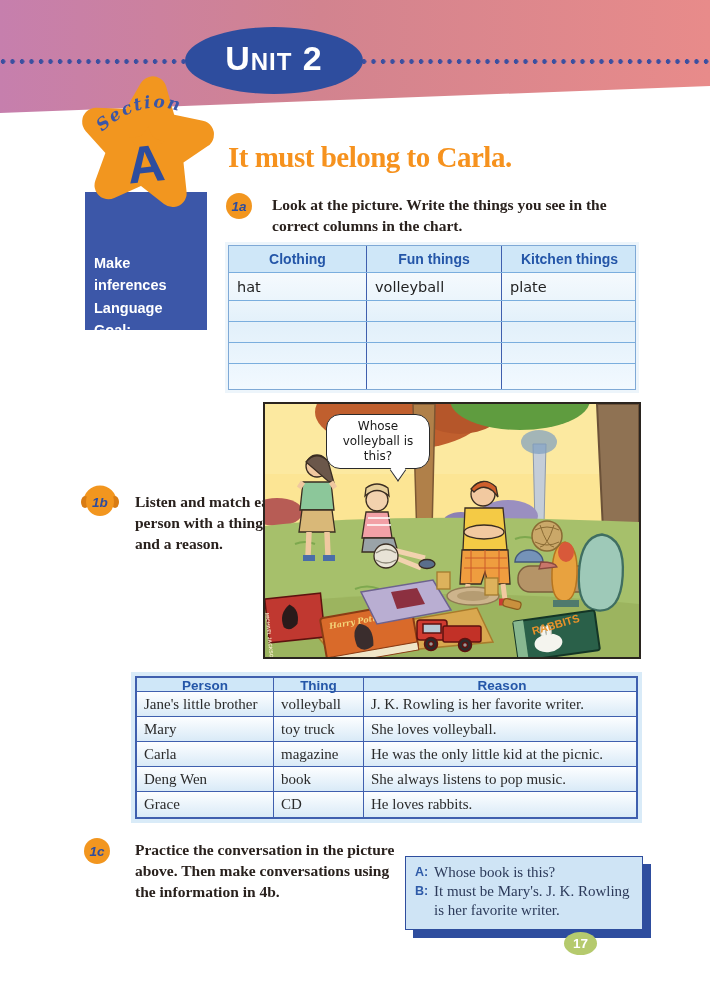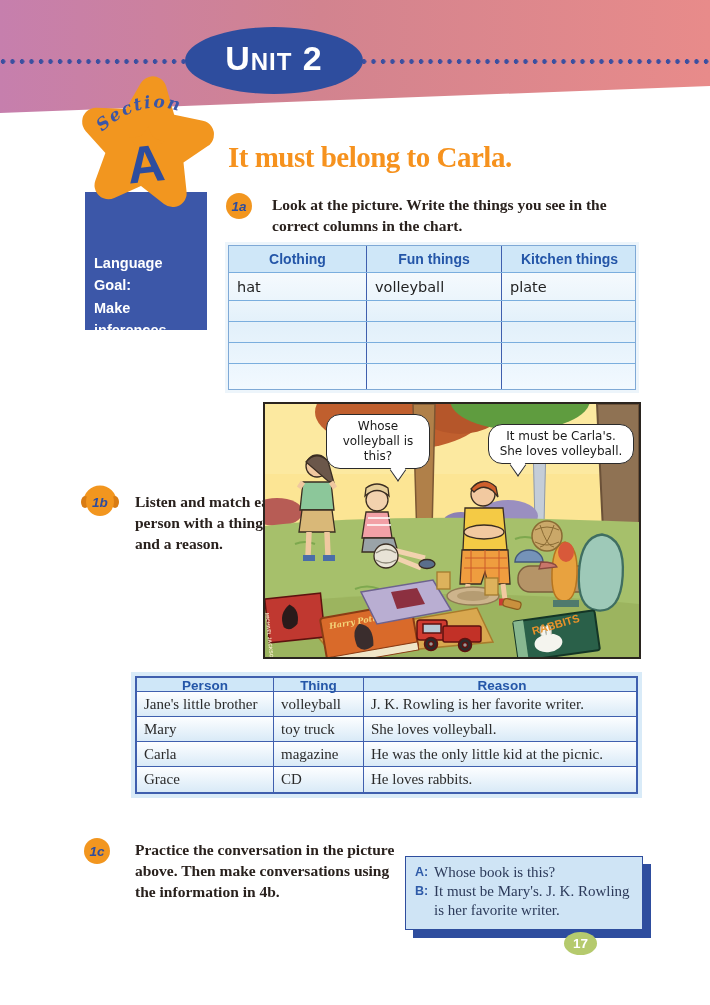--- a/index.html
+++ b/index.html
@@ -167,22 +167,22 @@
         <path id="secArc" d="M26,62 Q72,20 122,50" fill="none"></path>
       </defs>
     <text font-family="DejaVu Serif, serif" font-style="italic" font-weight="bold" font-size="17" fill="#3b56a8" letter-spacing="2">
       <textPath href="#secArc">Section</textPath>
     </text>
     <text x="70" y="112" text-anchor="middle" transform="rotate(-6 70 95)" font-family="Liberation Sans, sans-serif" font-weight="bold" font-size="52" fill="#2e4d9e">A</text>
   </svg>
 </div>
 
 <div class="abs goal-box">
+  <div>Make inferences</div>
   <div>Language Goal:</div>
-  <div>Make inferences</div>
 </div>
 
 <div class="abs title">It must belong to Carla.</div>
 
 <div class="abs badge" id="badge-1a">1a</div>
 <div class="abs inst" id="inst-1a">Look at the picture. Write the things you see in the correct columns in the chart.</div>
 
 <div class="abs table-1a">
   <div class="t1a-row t1a-head">
     <div class="cell">Clothing</div>
@@ -337,21 +337,20 @@
 
     <g transform="rotate(-8 290 228)">
       <rect x="250" y="212" width="82" height="40" rx="2" fill="#2a6049" stroke="#143526" stroke-width="2"></rect>
       <rect x="250" y="212" width="10" height="40" fill="#88b890"></rect>
       <ellipse cx="282" cy="238" rx="14" ry="9" fill="#f4f4ee"></ellipse>
       <path d="M276,230 q-2,-10 3,-10 q3,2 2,10 M286,230 q2,-10 -3,-10 q-3,2 -2,10" fill="#f4f4ee" stroke="#b9b9ad" stroke-width="1"></path>
       <text x="268" y="228" font-size="11" fill="#e8922a" font-family="Liberation Sans, sans-serif" font-weight="bold" transform="rotate(-8 268 228)">RABBITS</text>
     </g>
   </svg>
   <div class="bubble" id="bubble-left">Whose volleyball is this?</div>
-  <div class="bubble" id="bubble-right">It must be Carla's. She loves volleyball.</div>
 </div>
 
 <div class="abs badge-1b-wrap">
   <svg width="44" height="38" viewBox="0 0 44 38">
     <path d="M8,22 a14,14 0 0 1 28,0" fill="none" stroke="#f2961f" stroke-width="5" stroke-linecap="round"></path>
     <ellipse cx="7" cy="22" rx="4" ry="6" fill="#d97c14"></ellipse>
     <ellipse cx="37" cy="22" rx="4" ry="6" fill="#d97c14"></ellipse>
     <circle cx="22" cy="22" r="14" fill="#f2961f"></circle>
     <text x="22" y="27" text-anchor="middle" font-family="Liberation Sans, sans-serif" font-style="italic" font-weight="bold" font-size="13.5" fill="#2e4d9e">1b</text>
   </svg>
@@ -373,20 +372,25 @@
     <div class="cell serif-cell">Mary</div>
     <div class="cell serif-cell">toy truck</div>
     <div class="cell serif-cell">She loves volleyball.</div>
   </div>
   <div class="t1b-row t1b-body">
     <div class="cell serif-cell">Carla</div>
     <div class="cell serif-cell">magazine</div>
     <div class="cell serif-cell">He was the only little kid at the picnic.</div>
   </div>
   <div class="t1b-row t1b-body">
+    <div class="cell serif-cell">Deng Wen</div>
+    <div class="cell serif-cell">book</div>
+    <div class="cell serif-cell">She always listens to pop music.</div>
+  </div>
+  <div class="t1b-row t1b-body">
     <div class="cell serif-cell">Grace</div>
     <div class="cell serif-cell">CD</div>
     <div class="cell serif-cell">He loves rabbits.</div>
   </div>
 </div>
 
 <div class="abs badge" id="badge-1c">1c</div>
 <div class="abs inst" id="inst-1c">Practice the conversation in the picture above. Then make conversations using the information in 4b.</div>
 
 <div class="abs dialog">

